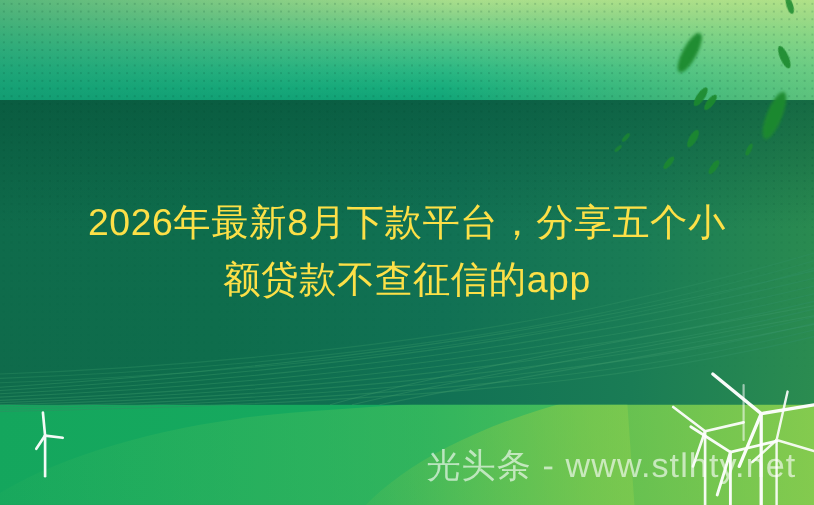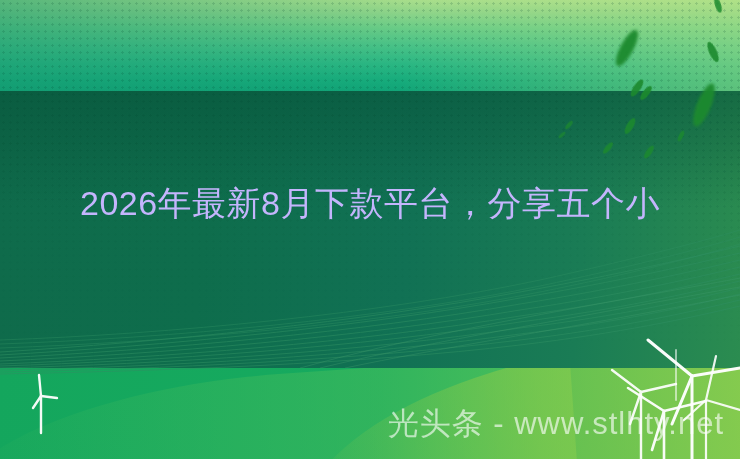--- a/index.html
+++ b/index.html
@@ -105,21 +105,21 @@
   
   .title-wrap {
     position: absolute;
     left: 0; top: 178px;
     width: 740px;
     text-align: center;
     padding: 0 24px;
     box-sizing: border-box;
   }
   .title-line {
-    color: #c4b5fd;
+    color: #fde047;
     font-size: 34px;
     line-height: 51px;
     font-weight: 400;
     letter-spacing: 0.5px;
     white-space: nowrap;
   }
 
   
   .watermark {
     position: absolute;
@@ -191,20 +191,21 @@
       <ellipse cx="608" cy="148" rx="2.6" ry="7" transform="rotate(40 608 148)" filter="url(#blurB)" opacity="0.85"></ellipse>
       <ellipse cx="649" cy="152" rx="2.8" ry="7.5" transform="rotate(35 649 152)" filter="url(#blurB)" opacity="0.85"></ellipse>
       <ellipse cx="569" cy="125" rx="1.9" ry="5" transform="rotate(42 569 125)" filter="url(#blurB)" opacity="0.75"></ellipse>
       <ellipse cx="562" cy="135" rx="1.6" ry="4.2" transform="rotate(48 562 135)" filter="url(#blurB)" opacity="0.7"></ellipse>
       <ellipse cx="681" cy="136" rx="2.2" ry="6" transform="rotate(26 681 136)" filter="url(#blurB)" opacity="0.8"></ellipse>
     </g>
   </svg>
 
   <div class="title-wrap">
     <div class="title-line">2026年最新8月下款平台，分享五个小</div>
+    <div class="title-line">额贷款不查征信的app</div>
   </div>
 
   <svg class="layer" viewBox="0 0 740 459" preserveAspectRatio="none">
     <g stroke="#ffffff" stroke-width="2.4" stroke-linecap="round" fill="none" opacity="0.95">
 
       <g>
         <line x1="41" y1="396" x2="41" y2="433"></line>
         <line x1="41" y1="396" x2="39" y2="375"></line>
         <line x1="41" y1="396" x2="57" y2="398"></line>
         <line x1="41" y1="396" x2="33" y2="408"></line>

